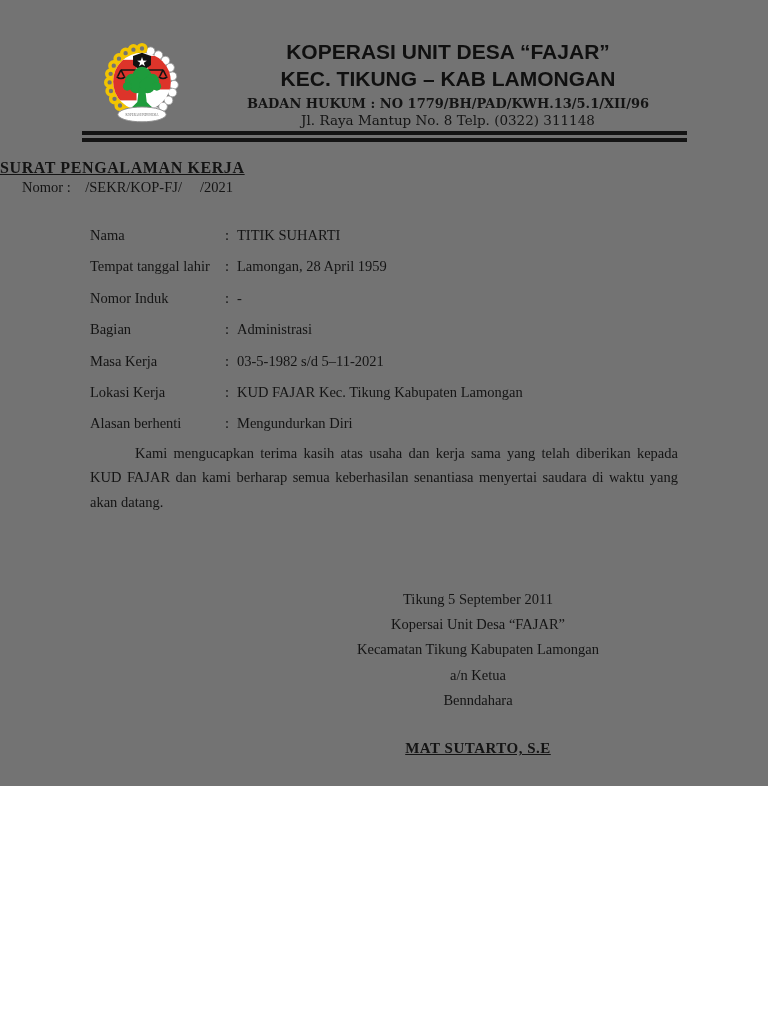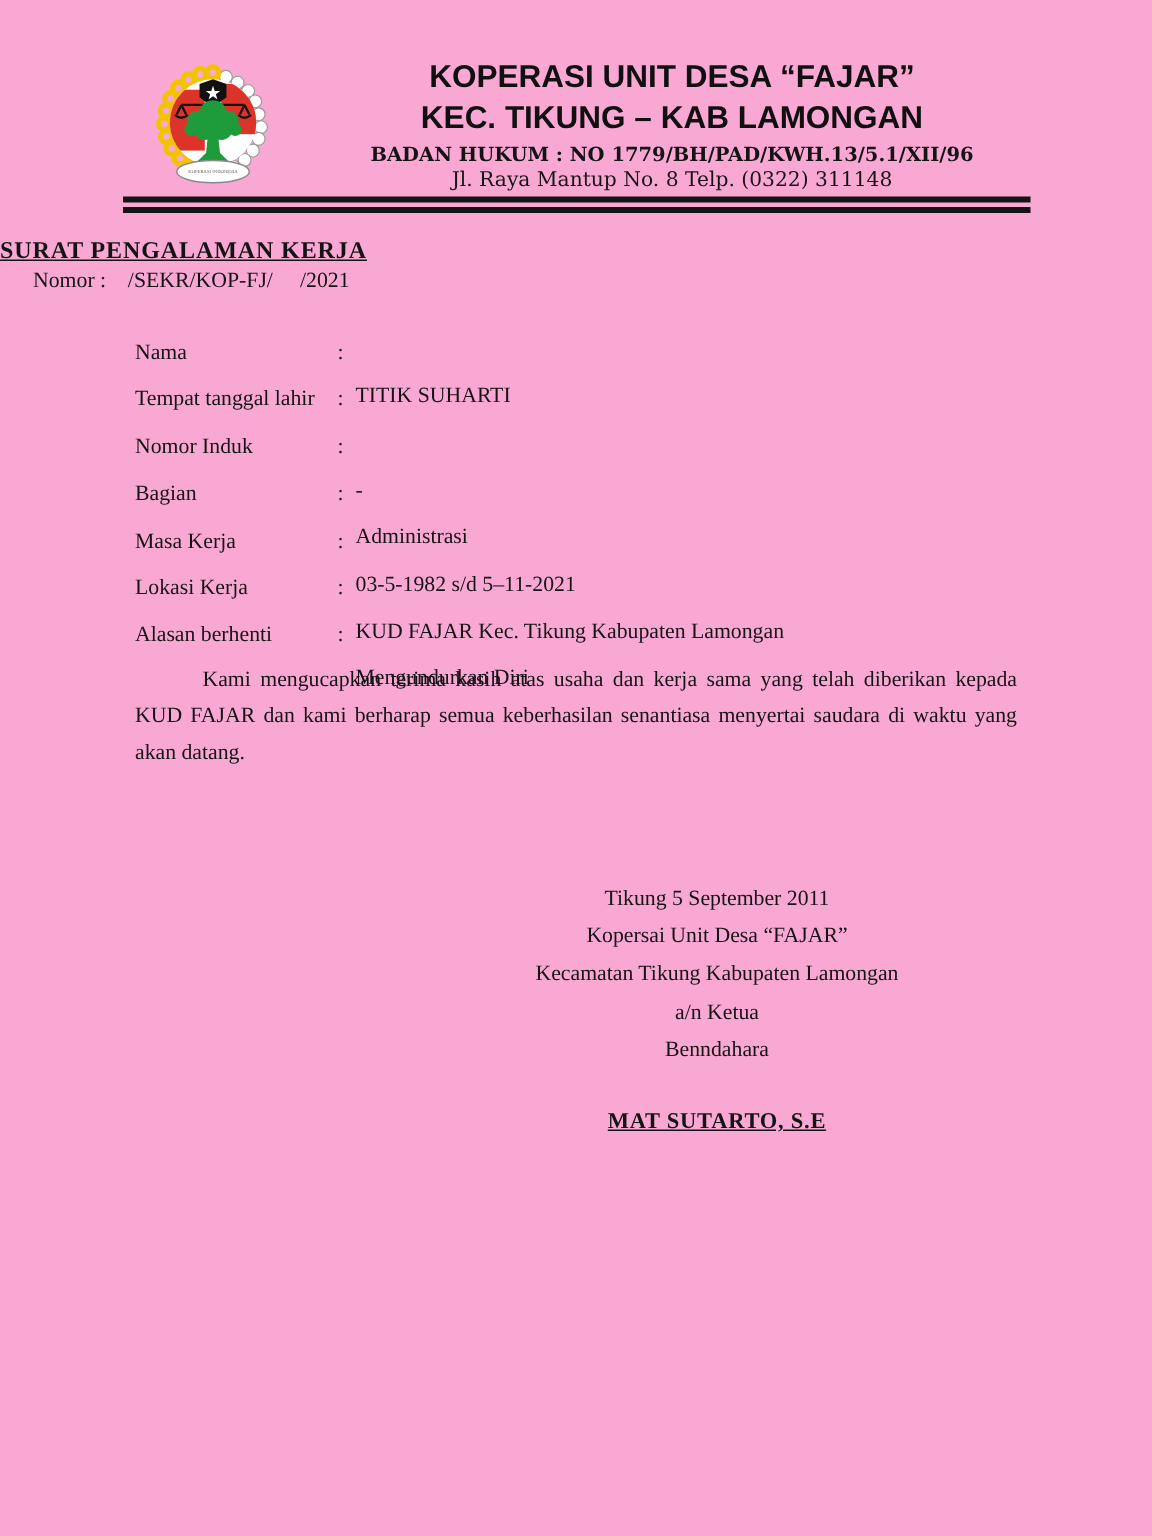--- a/index.html
+++ b/index.html
@@ -1,21 +1,21 @@
 <!DOCTYPE html>
 <html><head>
 <meta charset="utf-8">
 <style>
   * { margin: 0; padding: 0; box-sizing: border-box; }
   html, body { background: #ffffff; }
   .page {
     position: relative;
     width: 768px;
-    height: 1024px;
-    background: #f9a8d4;
+    height: 786px;
+    background: #737373;
     font-family: "Liberation Serif", serif;
     color: #141414;
     overflow: hidden;
   }
 
   
   .logo {
     position: absolute;
     left: 103px;
     top: 40px;
@@ -89,21 +89,21 @@
     width: 600px;
   }
   .field-row {
     display: flex;
     height: 31.4px;
     font-size: 14.5px;
     align-items: flex-start;
   }
   .field-label { width: 135px; flex: none; }
   .field-colon { width: 12px; flex: none; }
-  .field-value { flex: 1; white-space: nowrap; margin-top: 29px; }
+  .field-value { flex: 1; white-space: nowrap; }
 
   
   .body-par {
     position: absolute;
     left: 90px;
     top: 441px;
     width: 588px;
     font-size: 14.5px;
     line-height: 24.3px;
     text-align: justify;
@@ -237,20 +237,21 @@
 
   <div class="fields">
     <div class="field-row">
       <span class="field-label">Nama</span>
       <span class="field-colon">:</span>
       <span class="field-value">TITIK SUHARTI</span>
     </div>
     <div class="field-row">
       <span class="field-label">Tempat tanggal lahir</span>
       <span class="field-colon">:</span>
+      <span class="field-value">Lamongan, 28 April 1959</span>
     </div>
     <div class="field-row">
       <span class="field-label">Nomor Induk</span>
       <span class="field-colon">:</span>
       <span class="field-value">-</span>
     </div>
     <div class="field-row">
       <span class="field-label">Bagian</span>
       <span class="field-colon">:</span>
       <span class="field-value">Administrasi</span>

